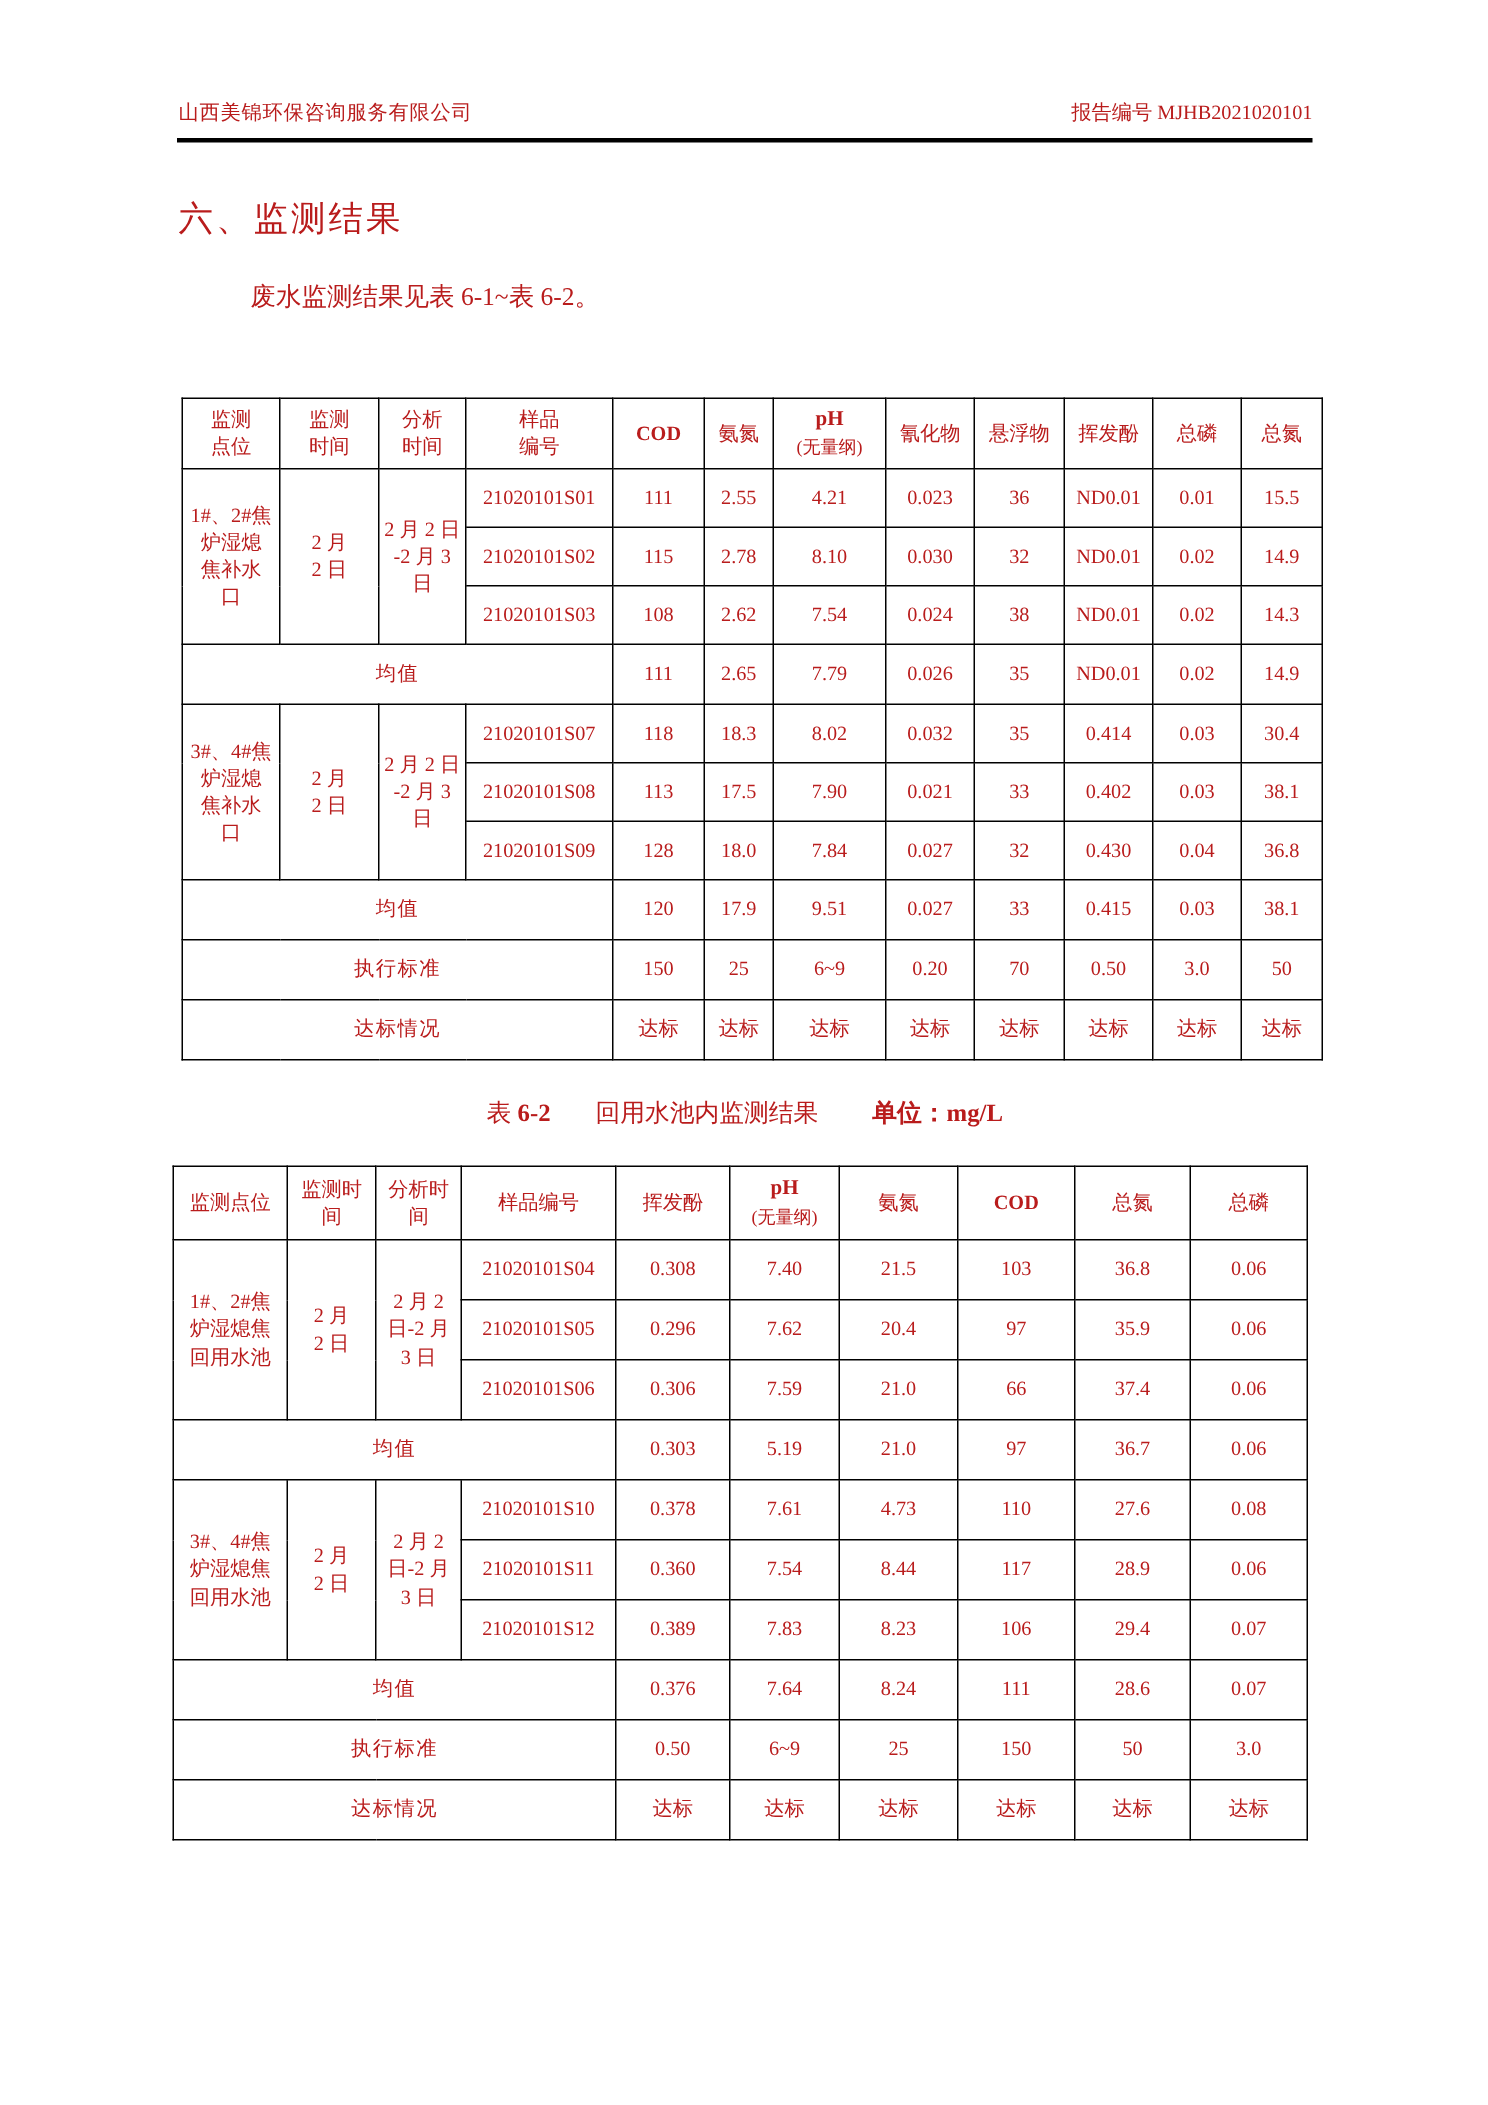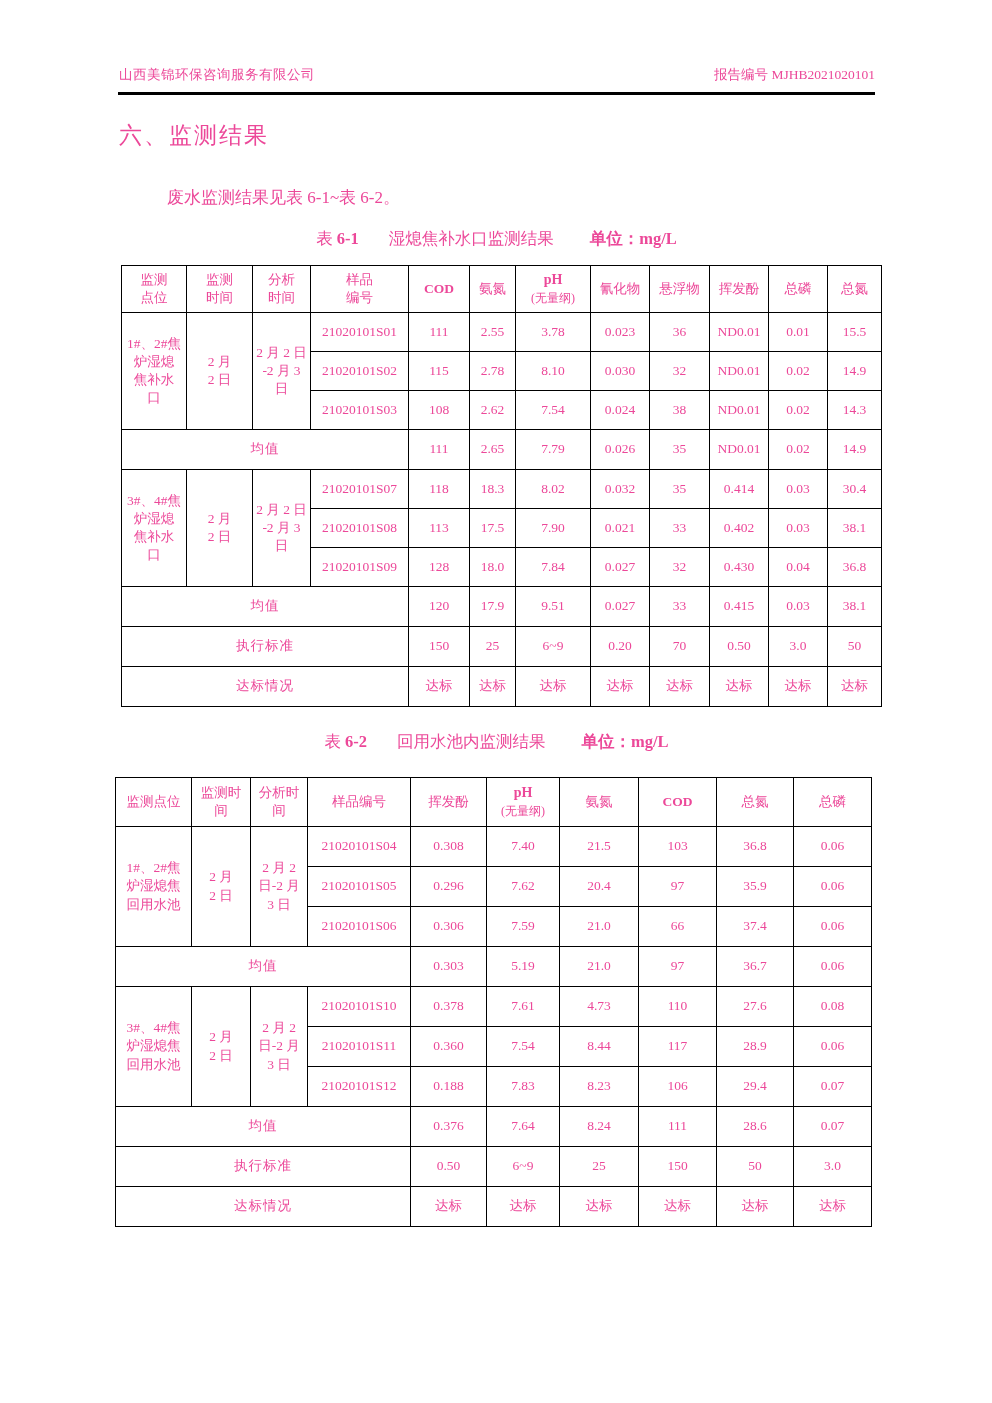--- a/index.html
+++ b/index.html
@@ -1,24 +1,24 @@
 <!DOCTYPE html>
 <html><head>
 <meta charset="utf-8">
 <style>
   html,body{margin:0;padding:0;background:#888;}
   .page{
     position:relative;width:992px;height:1403px;margin:0 auto;background:#ffffff;
-    font-family:"Liberation Serif","DejaVu Serif",serif;color:#ec4899;overflow:hidden;
+    font-family:"Liberation Serif","DejaVu Serif",serif;color:#b91c1c;overflow:hidden;
   }
   .abs{position:absolute;}
   .hdr-left{left:119px;top:66px;font-size:13.5px;letter-spacing:0.5px;}
   .hdr-right{right:117px;top:66px;font-size:13.5px;}
   .hdr-rule{left:118px;top:92px;width:757px;height:3px;background:#000;}
-  .sec-title{left:119px;top:120px;font-size:23px;letter-spacing:2px;}
+  .sec-title{left:119px;top:130px;font-size:23px;letter-spacing:2px;}
   .intro{left:167px;top:186px;font-size:17px;}
   .cap{left:118px;width:757px;text-align:center;font-size:16.5px;}
   .cap1{top:228px;}
   .cap2{top:731px;}
   .cap .num{font-weight:bold;}
   .cap .title{margin-left:30px;}
   .cap .unitwrap{margin-left:36px;font-weight:bold;}
   .blankline{left:118px;top:1246px;width:757px;text-align:center;font-size:13.5px;white-space:nowrap;overflow:hidden;}
   .pagenum{left:118px;top:1284px;width:757px;text-align:center;font-size:13px;letter-spacing:3px;}
 
@@ -56,21 +56,20 @@
 
 <div class="page">
 
   <div class="abs hdr-left">山西美锦环保咨询服务有限公司</div>
   <div class="abs hdr-right">报告编号 MJHB2021020101</div>
   <div class="abs hdr-rule"></div>
 
   <div class="abs sec-title">六、监测结果</div>
   <div class="abs intro">废水监测结果见表 6-1~表 6-2。</div>
 
-  <div class="abs cap cap1"><span>表 </span><span class="num">6-1</span><span class="title">湿熄焦补水口监测结果</span><span class="unitwrap"><span>单位：</span><span>mg/L</span></span></div>
 
   <table class="t t1 abs">
     <colgroup>
       <col style="width:65px">
         <col style="width:66px">
         <col style="width:58px">
         <col style="width:98px">
       <col style="width:61px">
         <col style="width:46px">
         <col style="width:75px">
@@ -108,21 +107,21 @@
 焦补水
 口</td>
       <td class="pre" rowspan="3">2 月
 2 日</td>
       <td class="pre vr" rowspan="3">2 月 2 日
 -2 月 3
 日</td>
       <td class="samp">21020101S01</td>
       <td>111</td>
       <td>2.55</td>
-      <td>3.78</td>
+      <td>4.21</td>
       <td>0.023</td>
       <td>36</td>
       <td>ND0.01</td>
       <td>0.01</td>
       <td class="nr">15.5</td>
     </tr>
     <tr class="dr">
       <td class="samp">21020101S02</td>
       <td>115</td>
       <td>2.78</td>
@@ -331,21 +330,21 @@
       <td class="samp">21020101S11</td>
       <td>0.360</td>
       <td>7.54</td>
       <td>8.44</td>
       <td>117</td>
       <td>28.9</td>
       <td class="nr">0.06</td>
     </tr>
     <tr class="dr">
       <td class="samp">21020101S12</td>
-      <td>0.188</td>
+      <td>0.389</td>
       <td>7.83</td>
       <td>8.23</td>
       <td>106</td>
       <td>29.4</td>
       <td class="nr">0.07</td>
     </tr>
     <tr class="sr">
       <td class="nl lbl" colspan="4">均值</td>
       <td>0.376</td>
       <td>7.64</td>

